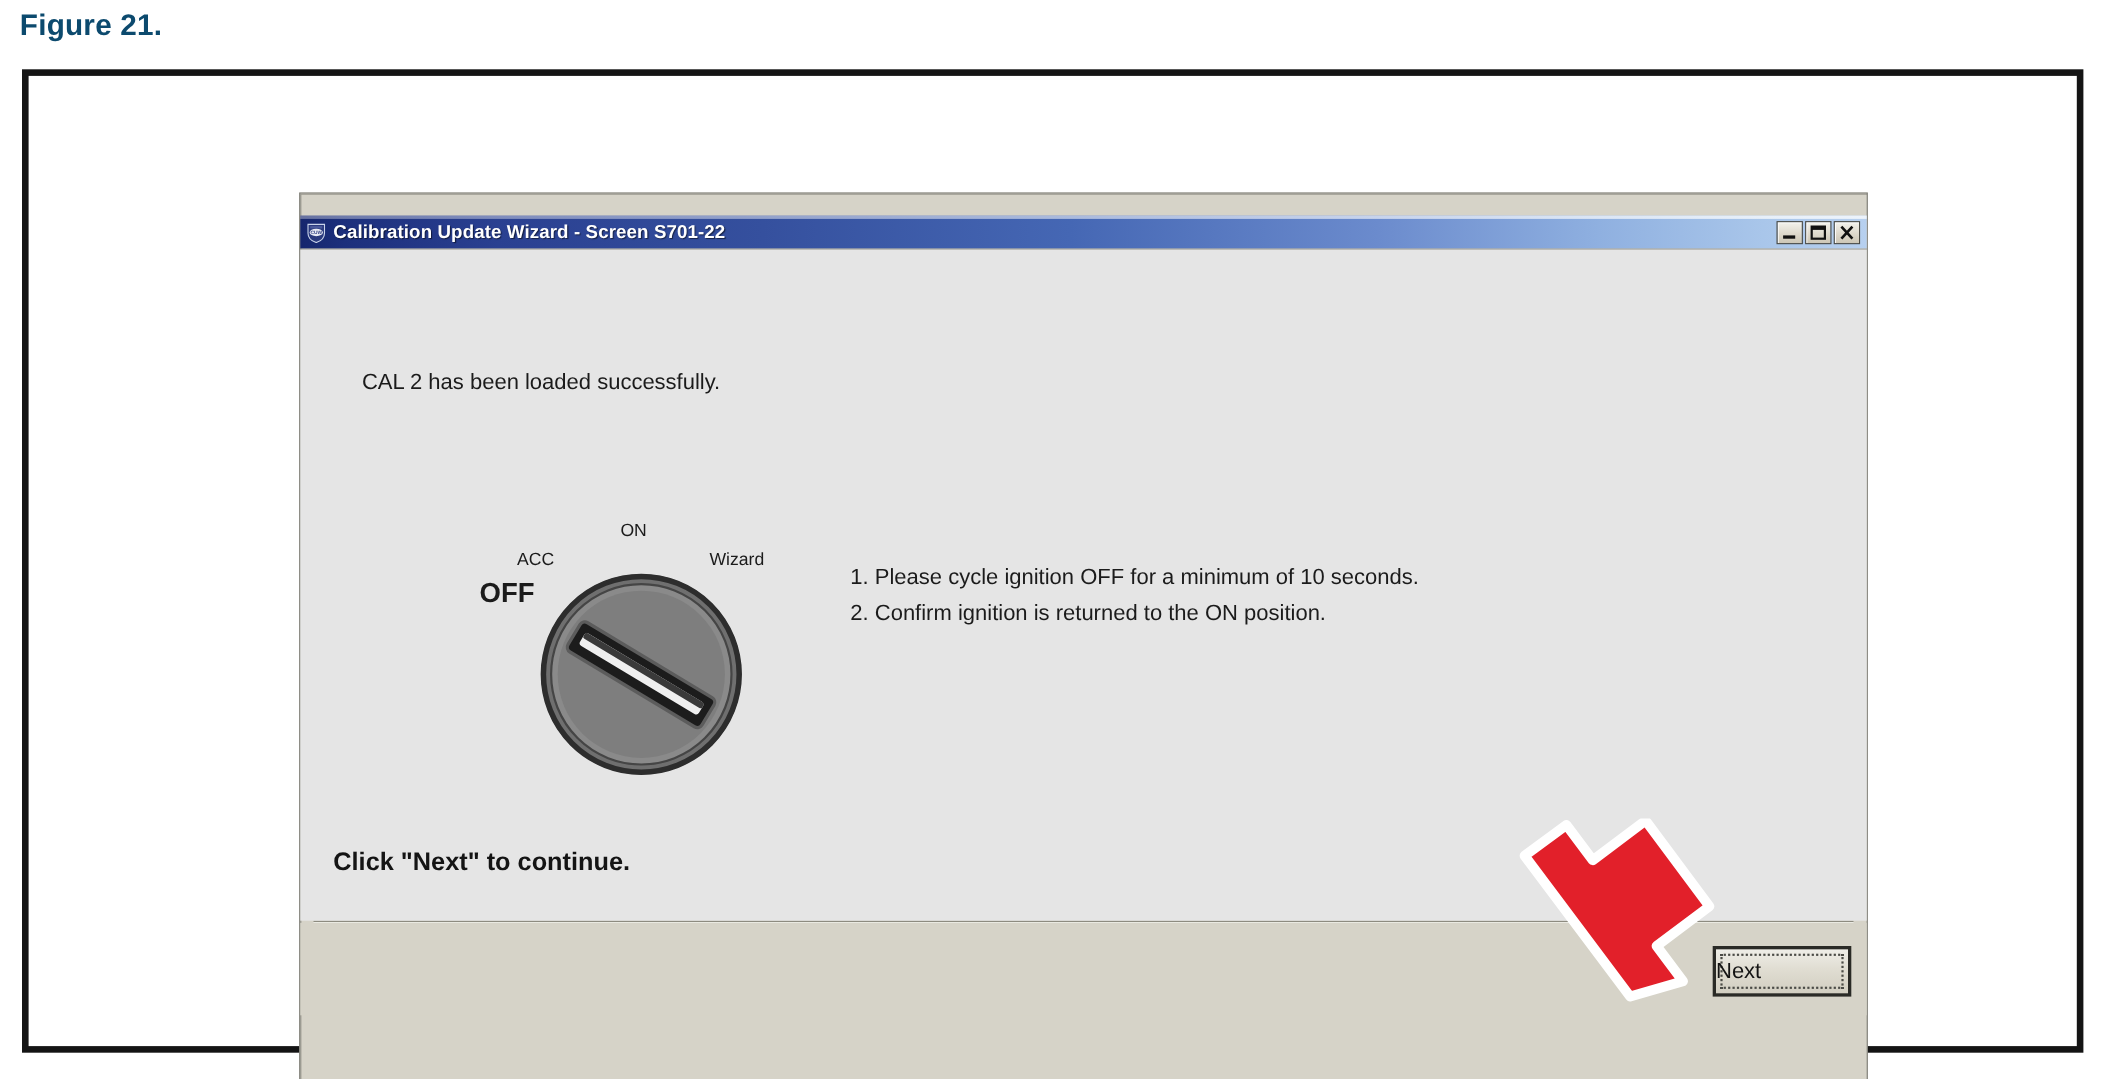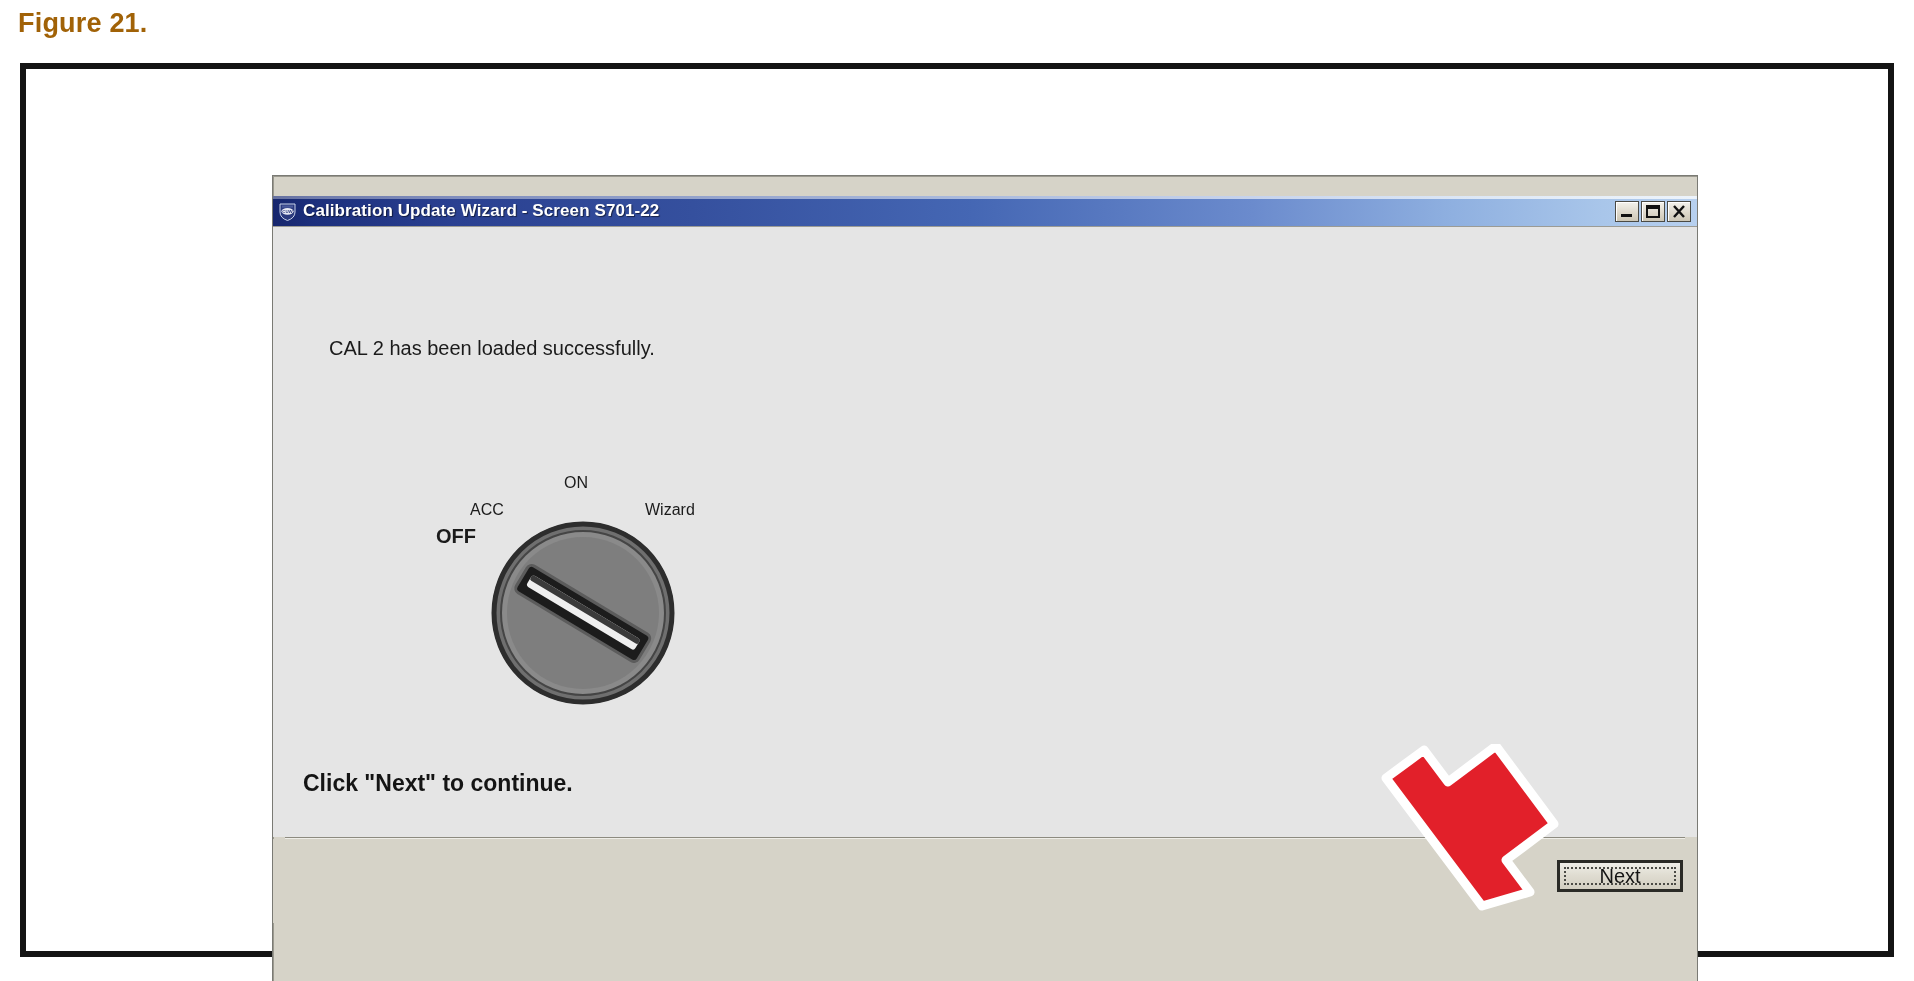--- a/index.html
+++ b/index.html
@@ -15,21 +15,21 @@
     position: relative;
   }
 
   
   #figure-label {
     position: absolute;
     left: 18px;
     top: 8px;
     font-size: 27px;
     font-weight: bold;
-    color: #a16207;
+    color: #0c4a6e;
     letter-spacing: 0.2px;
     font-family: "Liberation Sans", sans-serif;
   }
 
   
   #figure-frame {
     position: absolute;
     left: 20px;
     top: 63px;
     width: 1874px;
@@ -157,21 +157,21 @@
   }
   .ign-label {
     position: absolute;
     color: #1b1b1b;
     font-size: 16px;
     white-space: nowrap;
   }
   #ign-label-on   { left: 191px; top: 12px; }
   #ign-label-acc  { left: 97px; top: 39px; }
   #ign-label-start{ left: 272px; top: 39px; }
-  #ign-label-off  { left: 63px;  top: 63px; font-size: 20px; font-weight: 600; }
+  #ign-label-off  { left: 63px;  top: 63px; font-size: 25px; font-weight: 600; }
   #ign-cylinder { position: absolute; left: 117px; top: 58px; }
 
   
   #instructions {
     position: absolute;
     left: 500px;
     top: 282px;
     font-size: 20px;
     color: #1b1b1b;
     line-height: 33px;
@@ -198,27 +198,26 @@
   #wizard-footer {
     height: 84px;
     background: #d6d3c8;
     position: relative;
   }
   #next-button {
     position: absolute;
     right: 14px;
     top: 21px;
     width: 126px;
-    height: 32px;
+    height: 46px;
     background: linear-gradient(to bottom, #efeee8 0%, #e0ddd2 45%, #d2cec1 100%);
     border: 3px solid #2a2a26;
     box-sizing: border-box;
     display: flex;
     align-items: center;
-    justify-content: center;
     cursor: default;
   }
   #next-button-inner {
     position: absolute;
     left: 4px; right: 4px; top: 4px; bottom: 4px;
     border: 2px dotted #4b4b46;
   }
   #next-button-label {
     font-size: 20px;
     color: #141414;
@@ -301,20 +300,24 @@
           <circle cx="93" cy="93" r="82" fill="none" stroke="#454545" stroke-width="2"></circle>
           <circle cx="93" cy="93" r="76" fill="#7e7e7e"></circle>
           <g transform="rotate(31 93 93)">
             <rect x="22" y="78" width="142" height="31" rx="5" ry="5" fill="#1c1c1c" stroke="#5c5c5c" stroke-width="3"></rect>
             <rect x="30" y="86" width="126" height="13" rx="3" ry="3" fill="#efefef"></rect>
             <rect x="30" y="86" width="126" height="6" rx="2" ry="2" fill="#3a3a3a"></rect>
           </g>
         </svg>
       </div>
 
+      <div id="instructions">
+        <div>1. Please cycle ignition OFF for a minimum of 10 seconds.</div>
+        <div>2. Confirm ignition is returned to the ON position.</div>
+      </div>
 
       <div id="click-next-text">Click "Next" to continue.</div>
     </div>
 
     <div id="footer-rule"></div>
     <div id="wizard-footer">
       <div id="next-button">
         <span id="next-button-inner"></span>
         <span id="next-button-label">Next</span>
       </div>

